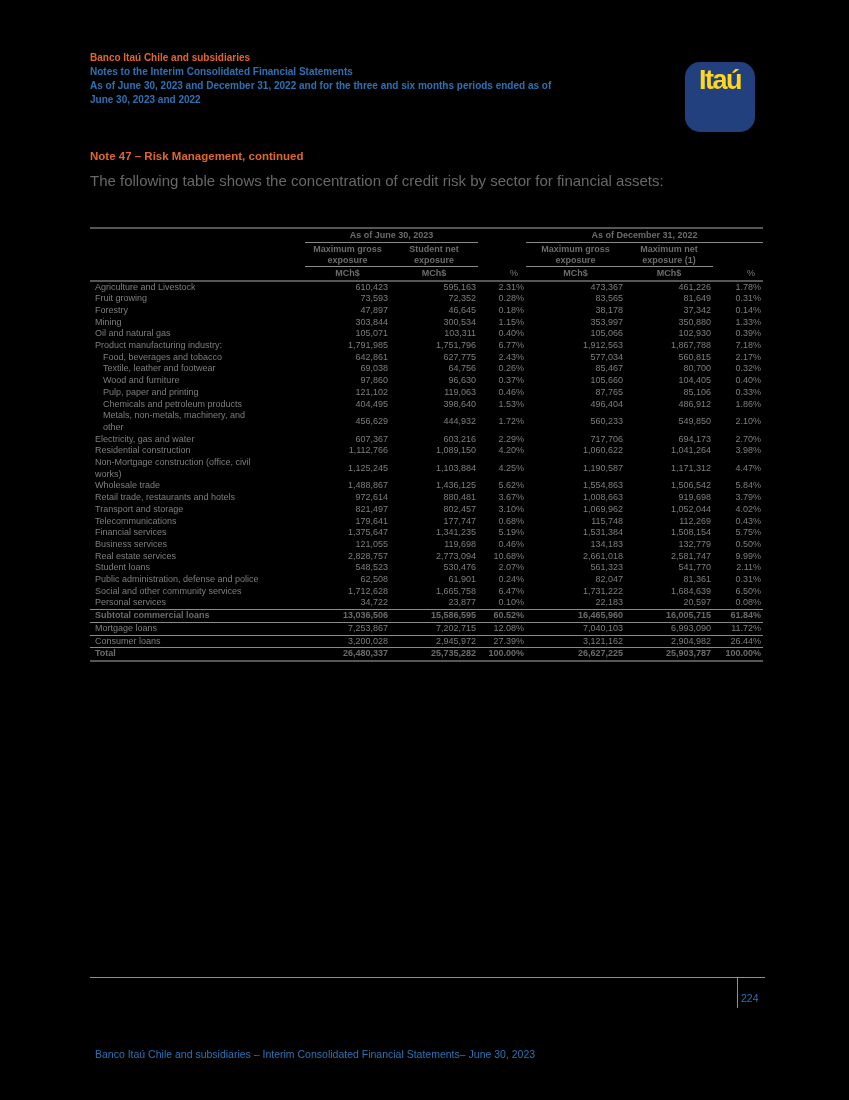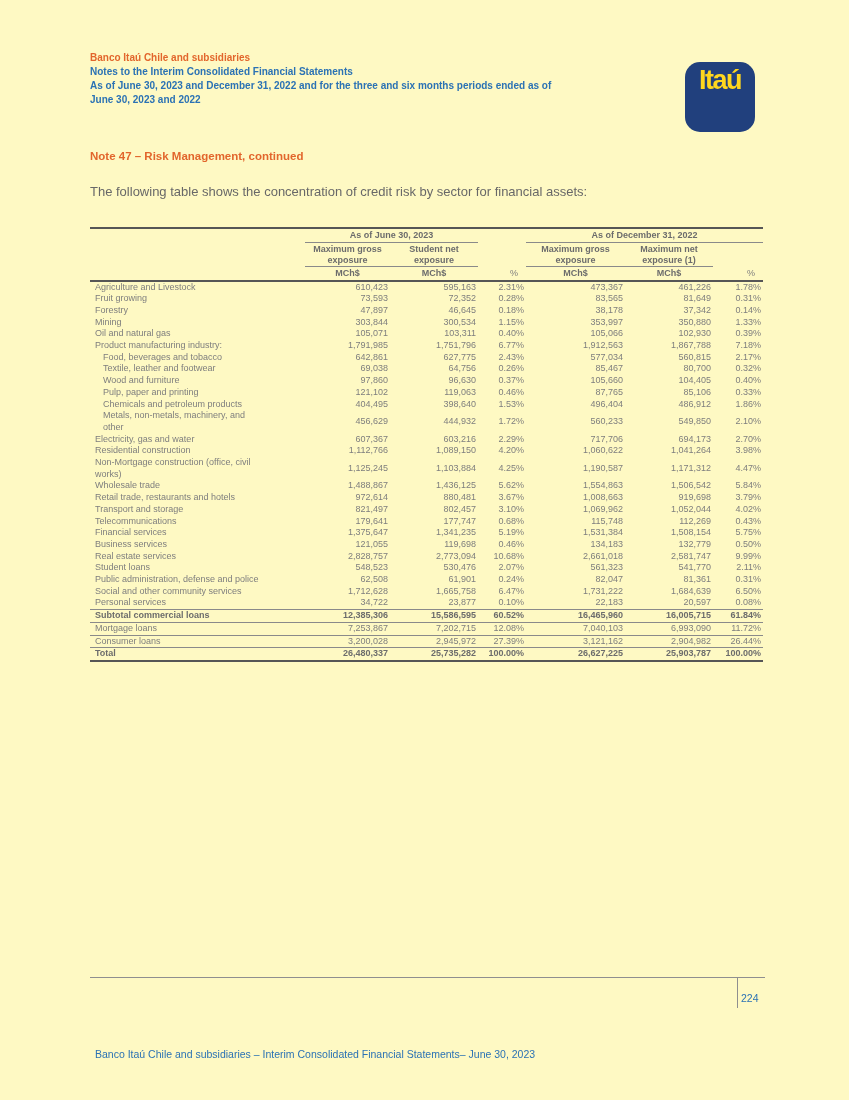--- a/index.html
+++ b/index.html
@@ -10,40 +10,40 @@
     -webkit-font-smoothing:antialiased;
   }
   :root{
     --orange:#e2662c;
     --blue:#2b72b4;
     --tgray:#7e7e7e;
     --tdark:#6c6c6c;
     --thin:#8a8a8a;
     --dark:#565656;
   }
-  .page { position:absolute; inset:0; background:#fef9c3; overflow:hidden; }
+  .page { position:absolute; inset:0; background:#000000; overflow:hidden; }
 
   
   .header-block { position:absolute; left:90px; top:51px; width:600px;
     font-size:10px; font-weight:bold; line-height:14px; }
   .company { color:var(--orange); }
   .hdr-blue { color:var(--blue); }
 
   
   .logo { position:absolute; left:685px; top:62px; width:70px; height:70px;
     background:#21407d; border-radius:15px;
     display:flex; justify-content:center; }
   .logo span { color:#ffd71e; font-weight:bold; font-size:27px; letter-spacing:-1.5px;
     transform:translateY(3px); }
 
   
   .note-title { position:absolute; left:90px; top:150px;
     color:var(--orange); font-weight:bold; font-size:11.5px; }
-  .intro { position:absolute; left:90px; top:184px;
-    color:#686868; font-size:13px; }
+  .intro { position:absolute; left:90px; top:172px;
+    color:#686868; font-size:15px; }
 
   
   .risk-table { position:absolute; left:90px; top:227px; width:673px;
     border-collapse:collapse; table-layout:fixed;
     font-size:9px; color:var(--tgray); }
   .risk-table th, .risk-table td { font-weight:normal; padding:0; vertical-align:middle; }
 
   .group-row th { border-top:2px solid var(--dark); line-height:13px; }
   .group-row th.grp { border-bottom:1px solid var(--thin); text-align:center;
     font-weight:bold; color:var(--tdark); }
@@ -364,21 +364,21 @@
           <td class="lbl">Personal services</td>
           <td class="num">34,722</td>
           <td class="num">23,877</td>
           <td class="num">0.10%</td>
           <td class="num">22,183</td>
           <td class="num">20,597</td>
           <td class="num">0.08%</td>
         </tr>
         <tr class="data subtotal">
           <td class="lbl">Subtotal commercial loans</td>
-          <td class="num">12,385,306</td>
+          <td class="num">13,036,506</td>
           <td class="num">15,586,595</td>
           <td class="num">60.52%</td>
           <td class="num">16,465,960</td>
           <td class="num">16,005,715</td>
           <td class="num">61.84%</td>
         </tr>
         <tr class="data ruled">
           <td class="lbl">Mortgage loans</td>
           <td class="num">7,253,867</td>
           <td class="num">7,202,715</td>

